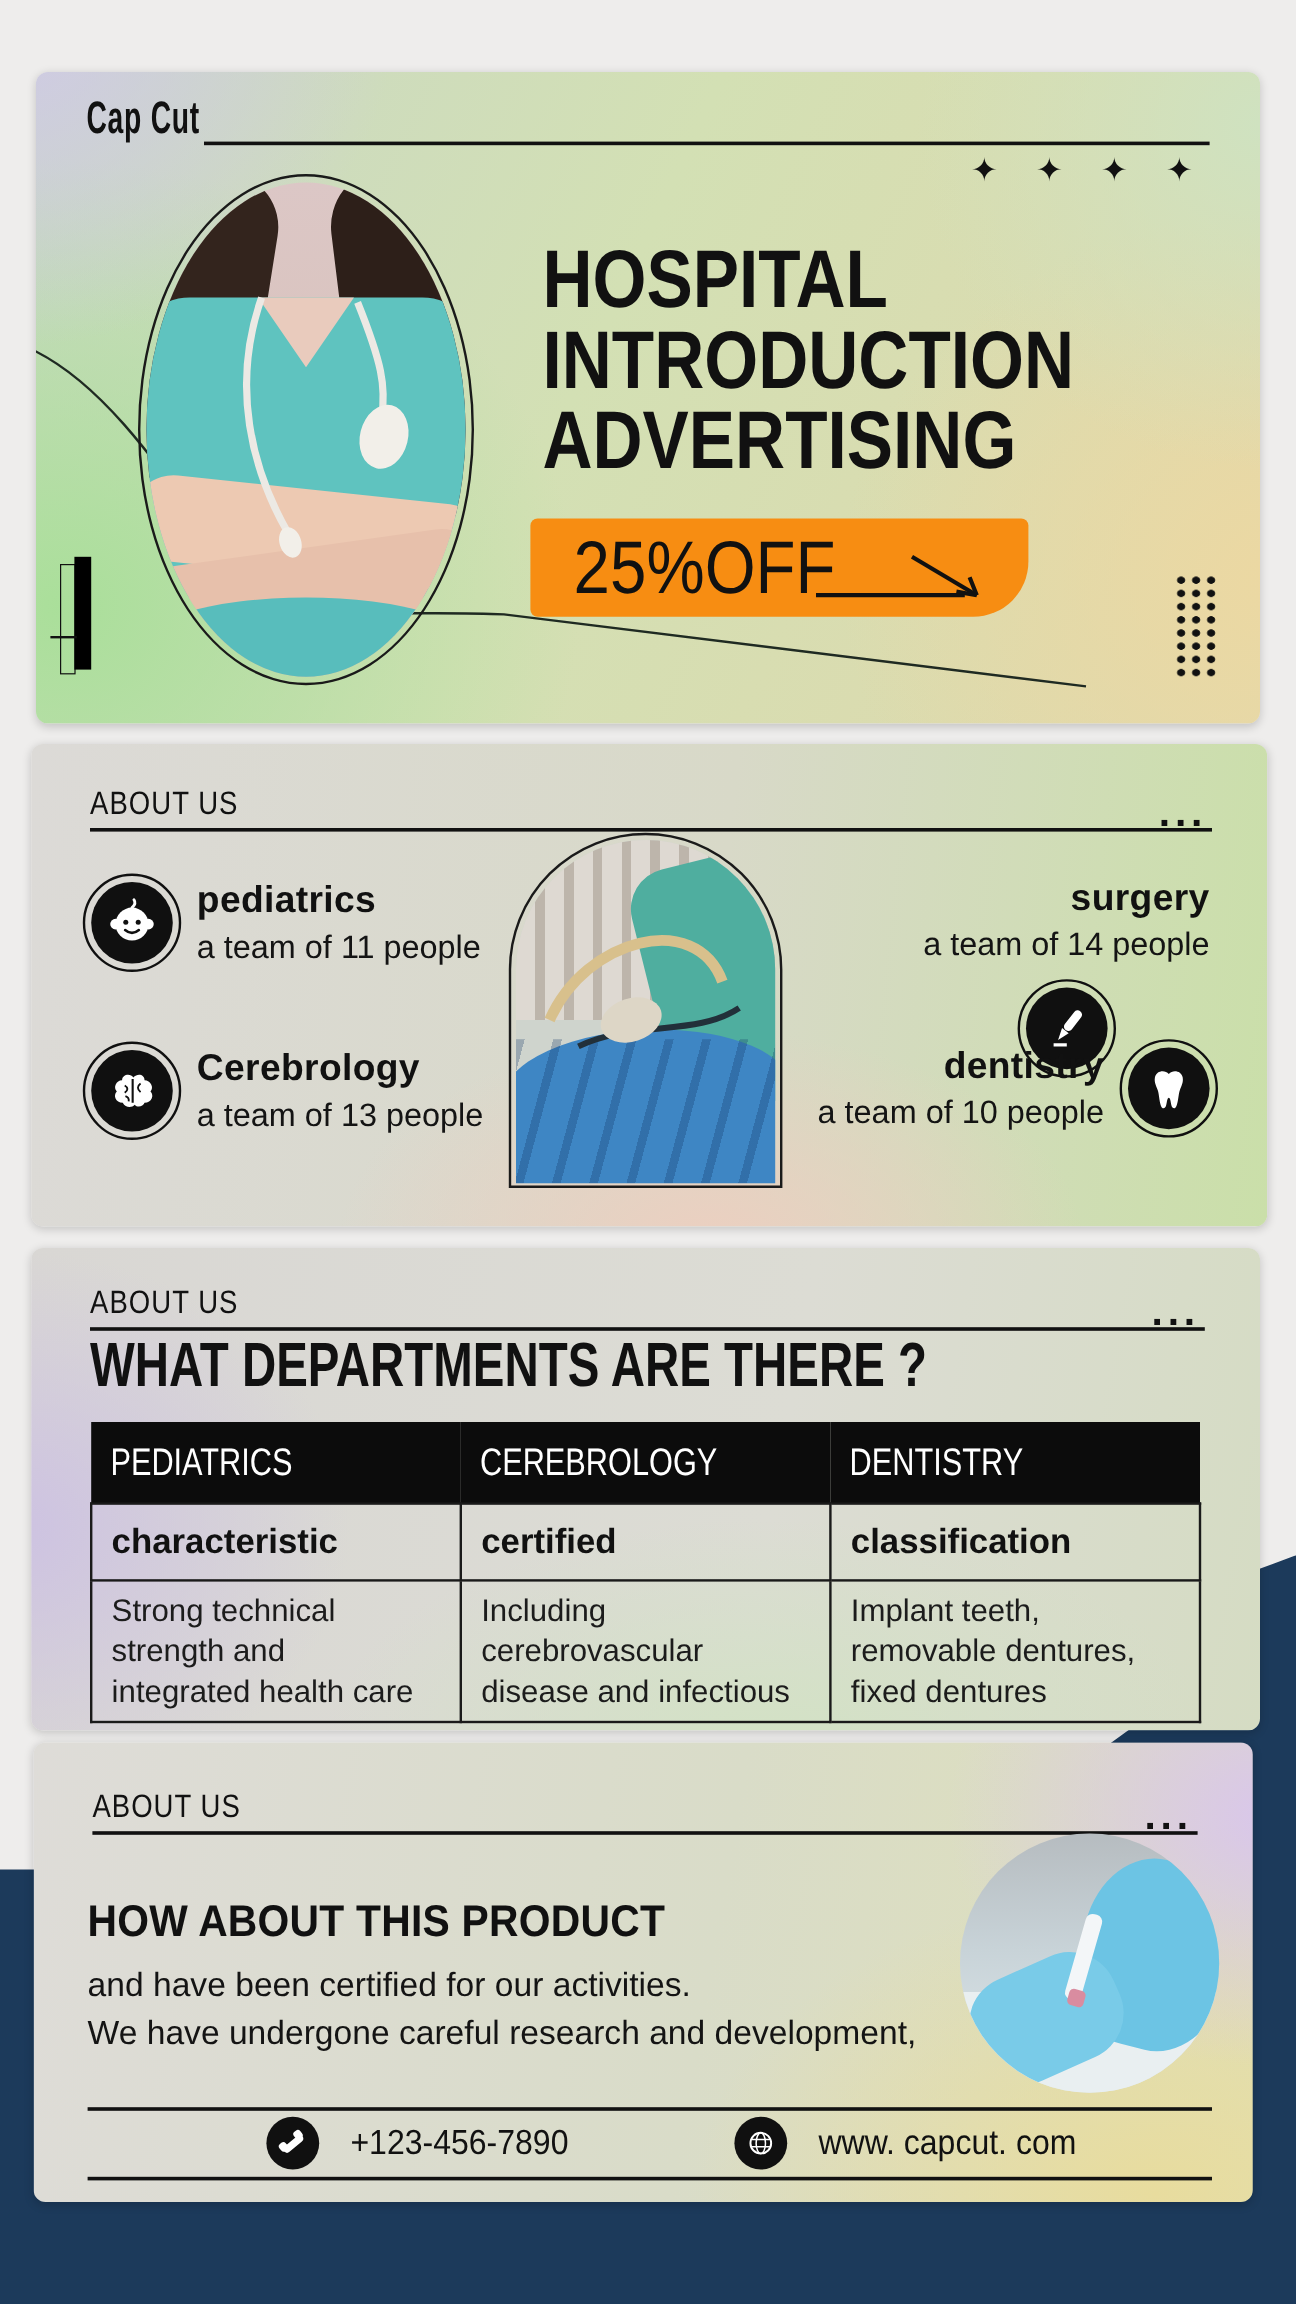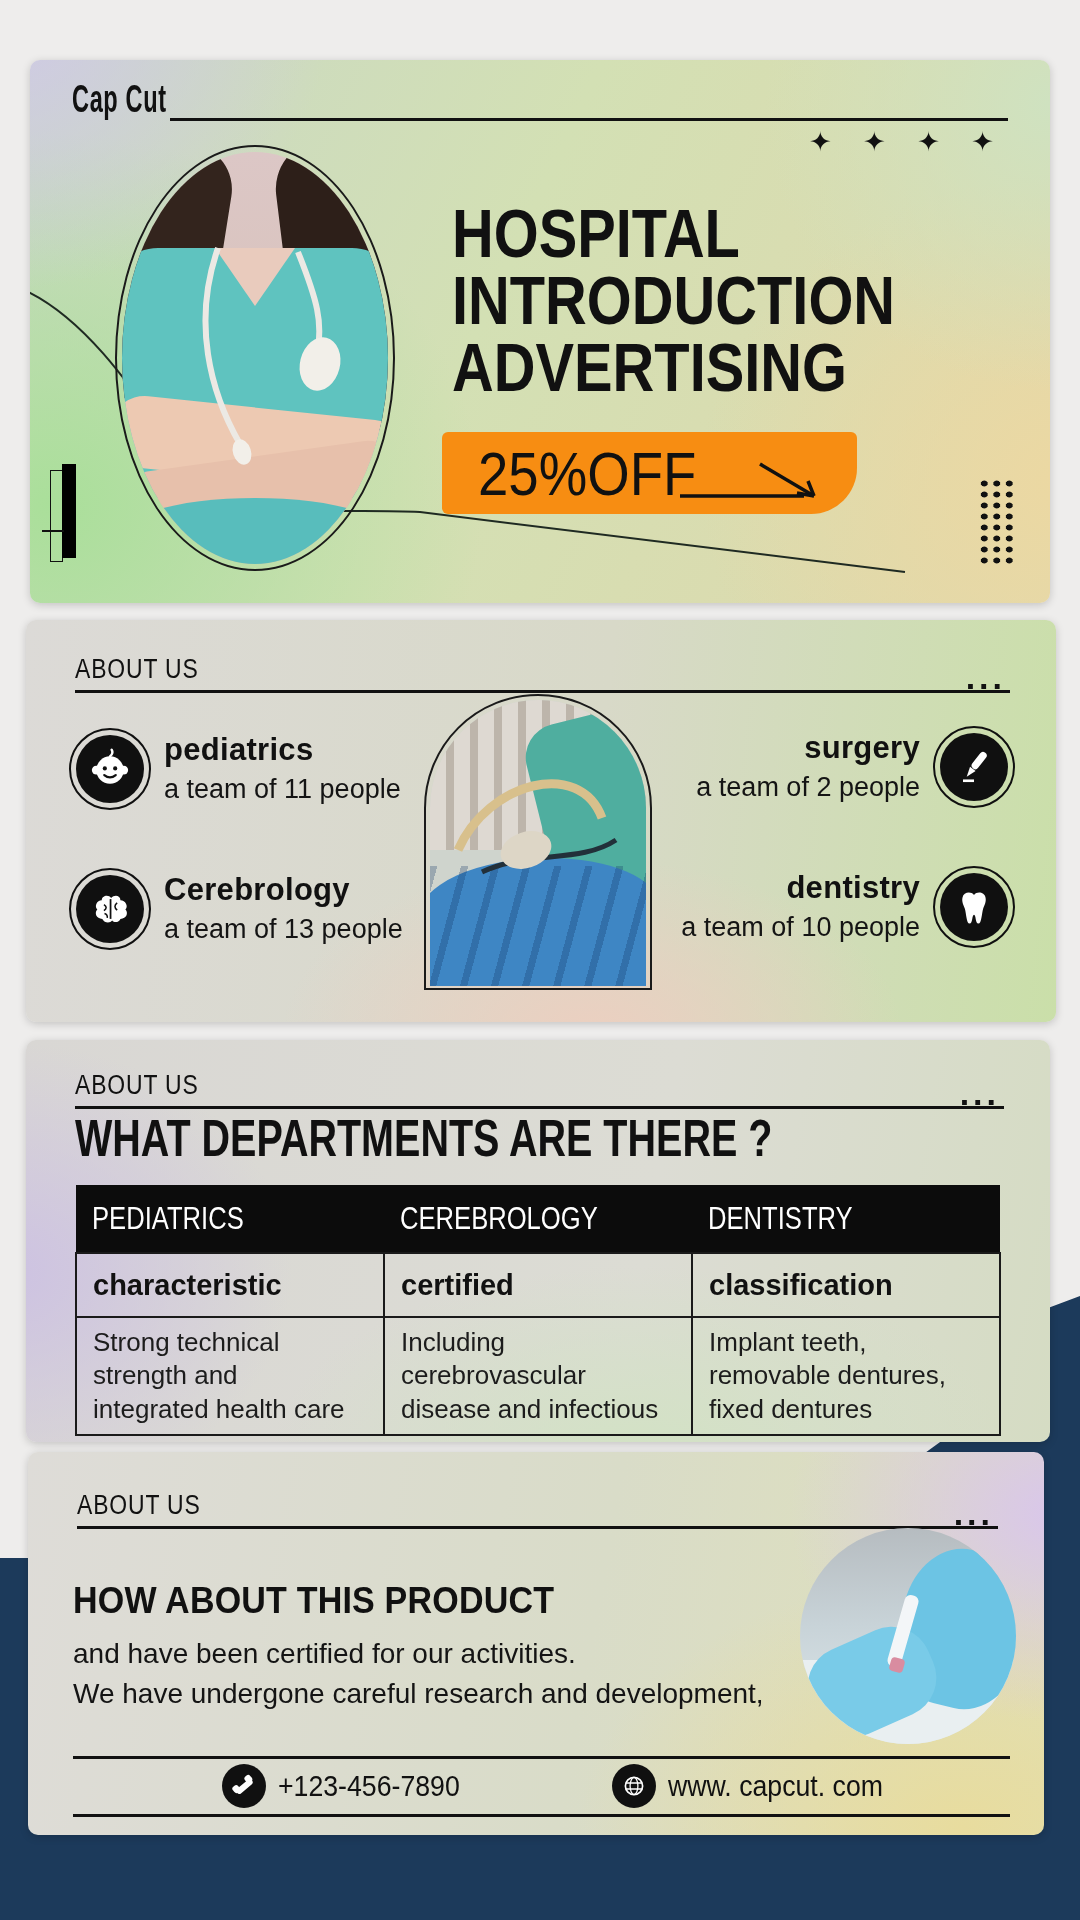--- a/index.html
+++ b/index.html
@@ -141,21 +141,21 @@
   .cp-tube { position:absolute; left:96px; top:66px; width:14px; height:74px; background:#f3f6f8;
             transform:rotate(16deg); border-radius:6px; }
   .cp-tip  { position:absolute; left:90px; top:130px; width:14px; height:14px; background:#d98ca0;
             transform:rotate(16deg); border-radius:4px; }
   .prod-heading { position:absolute; left:45px; top:128px; font-size:37px; font-weight:700;
             transform:scaleX(.92); transform-origin:0 0; letter-spacing:.2px; white-space:nowrap; }
   .prod-body { position:absolute; left:45px; top:182px; font-size:28px; line-height:40px;
             color:#141414; }
   .foot-line1 { position:absolute; left:45px; width:937px; top:304px; height:3px; background:#111; }
   .foot-line2 { position:absolute; left:45px; width:937px; top:362px; height:3px; background:#111; }
-  .foot-item { position:absolute; display:flex; align-items:center; gap:12px; top:312px;justify-content:space-between; }
+  .foot-item { position:absolute; display:flex; align-items:center; gap:26px; top:312px;justify-content:space-between; }
   .foot-item .ftxt { font-size:29px; transform:scaleX(.92); transform-origin:0 50%;
             white-space:nowrap; }
 </style>
 </head>
 <body>
 
 <div class="page">
 
   <div class="navy-shape"></div>
 
@@ -237,24 +237,24 @@
             <circle cx="24.7" cy="19.5" r="1.9" fill="#101010"></circle>
           <path d="M14.8 25.5 q5.2 4.4 10.4 0" stroke="#101010" stroke-width="2" fill="none" stroke-linecap="round"></path>
         </svg>
       </div>
       <div class="txt">
         <span class="name">pediatrics</span>
         <span class="team">a team of 11 people</span>
       </div>
     </div>
 
-    <div class="feature right" style="right:48px; top:110px; flex-direction:row">
+    <div class="feature right" style="right:48px; top:110px; flex-direction:column">
       <div class="txt">
         <span class="name">surgery</span>
-        <span class="team">a team of 2 people</span>
+        <span class="team">a team of 14 people</span>
       </div>
       <div class="icon-badge">
         <svg width="44" height="44" viewBox="0 0 40 40">
           <g transform="rotate(38 20 20)">
             <rect x="16.8" y="3.5" width="6.6" height="18" rx="3.2" fill="#fff"></rect>
             <path d="M17 22 h6.4 L20.2 31 z" fill="#fff"></path>
           </g>
           <path d="M10 32.5 h10" stroke="#fff" stroke-width="2.4"></path>
         </svg>
       </div>

